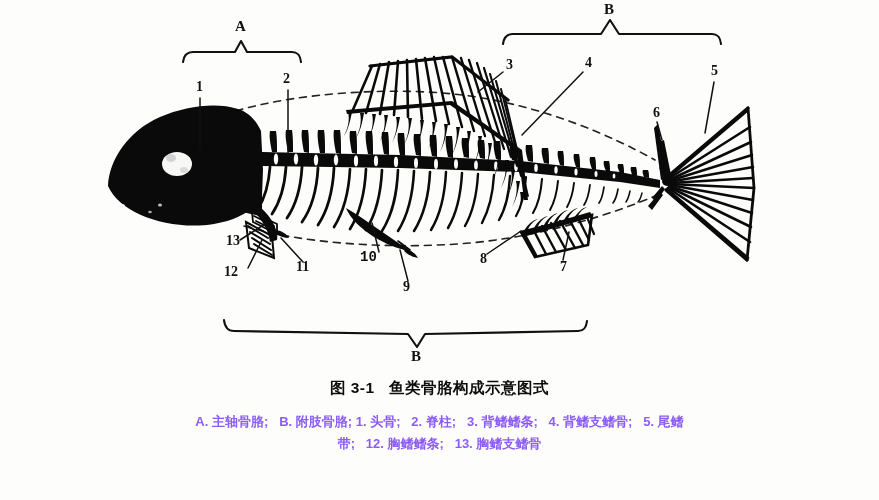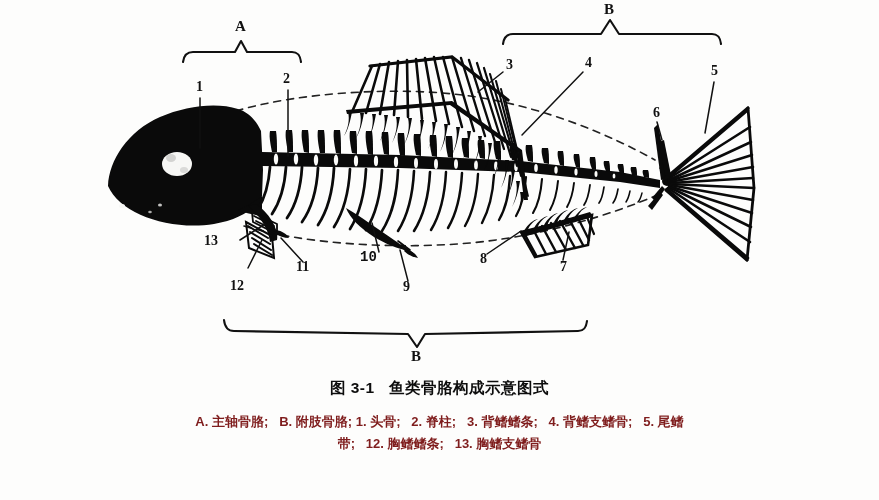--- a/index.html
+++ b/index.html
@@ -44,21 +44,21 @@
     letter-spacing: 0.5px;
     margin: 0 0 12px 0;
     color: #0d0d0d;
     white-space: pre;
   }
   .legend-lines {
     font-family: "Liberation Sans", "DejaVu Sans", sans-serif;
     font-weight: bold;
     font-size: 13px;
     line-height: 22px;
-    color: #7f1d1d;
+    color: #8b5cf6;
     padding: 0 28px;
     text-align: center;
   }
   .legend-line {
     white-space: pre;
     display: block;
   }
   .bracket-label {
     position: absolute;
     font-family: "Liberation Serif", "DejaVu Serif", serif;
@@ -370,22 +370,22 @@
   <div class="num-label" style="left:283px; top:71px;">2</div>
   <div class="num-label" style="left:506px; top:57px;">3</div>
   <div class="num-label" style="left:585px; top:55px;">4</div>
   <div class="num-label" style="left:711px; top:63px;">5</div>
   <div class="num-label" style="left:653px; top:105px;">6</div>
   <div class="num-label" style="left:560px; top:259px;">7</div>
   <div class="num-label" style="left:480px; top:251px;">8</div>
   <div class="num-label" style="left:403px; top:279px;">9</div>
   <div class="num-label" style="left:360px; top:249px;font-family:Liberation Mono, monospace;">10</div>
   <div class="num-label" style="left:296px; top:259px;">11</div>
-  <div class="num-label" style="left:230px; top:264px;margin-top:14px;">12</div>
-  <div class="num-label" style="left:204px; top:233px;">13</div>
+  <div class="num-label" style="left:224px; top:264px;">12</div>
+  <div class="num-label" style="left:226px; top:233px;">13</div>
 
   <div class="caption-area">
     <div class="fig-title">图 3-1   鱼类骨胳构成示意图式</div>
     <div class="legend-lines">
       <span class="legend-line">A. 主轴骨胳;   B. 附肢骨胳; 1. 头骨;   2. 脊柱;   3. 背鳍鳍条;   4. 背鳍支鳍骨;   5. 尾鳍</span>
       <span class="legend-line">带;   12. 胸鳍鳍条;   13. 胸鳍支鳍骨</span>
     </div>
   </div>
 
 </div>

